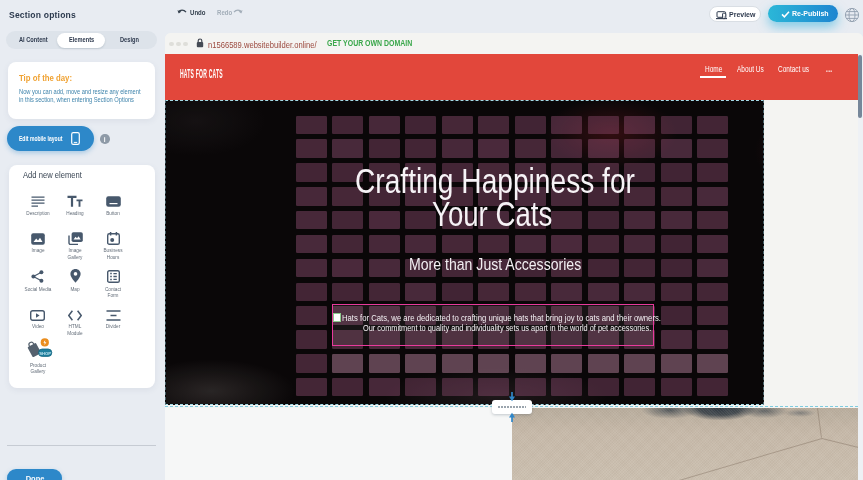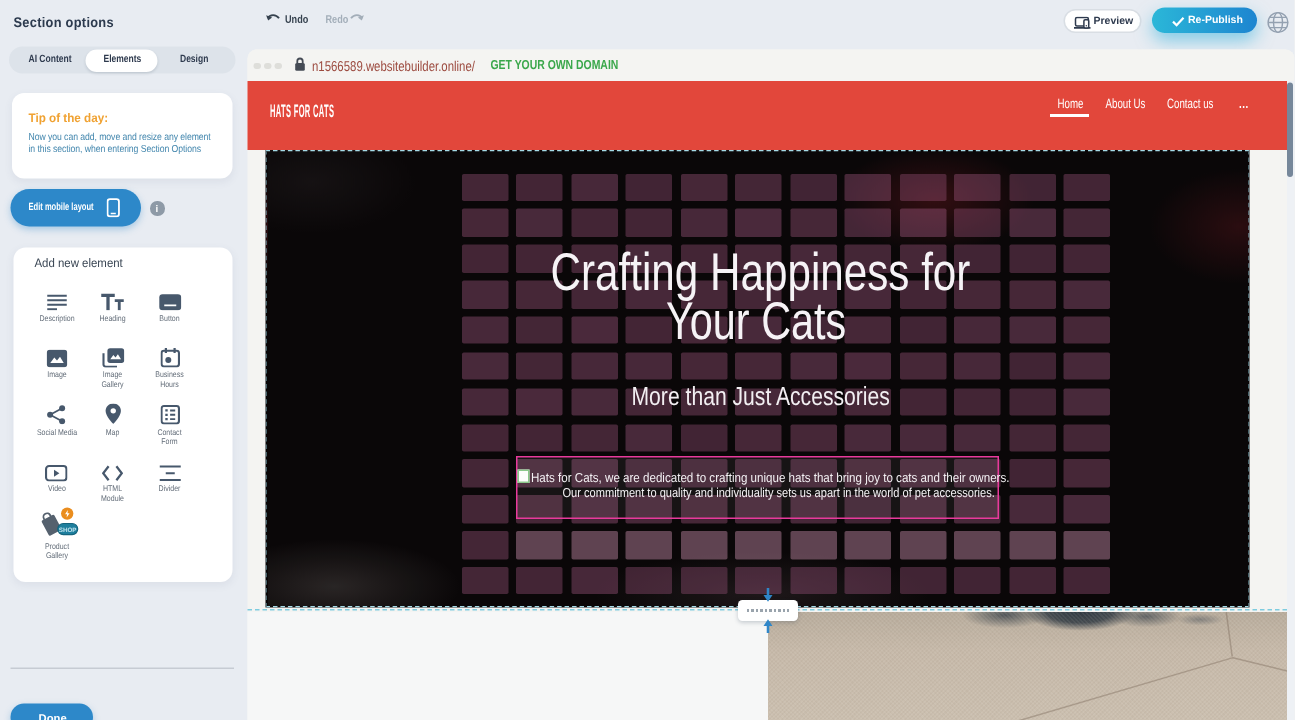--- a/index.html
+++ b/index.html
@@ -16,21 +16,21 @@
 #canvas{left:165px;top:33px;width:698px;height:447px;background:#f4f4f2;border-radius:6px 6px 0 0}
 #bbar{left:0;top:0;width:100%;height:21px;background:#f4f4f2;border-radius:6px 6px 0 0}
 .dot{width:4.4px;height:4.4px;border-radius:50%;background:#dededa;top:8.8px}
 #url{left:43px;top:6px;font-size:9.5px;color:#9c4a3f;transform:scaleX(.8);transform-origin:left top;white-space:nowrap}
 #domain{left:162px;top:4.8px;font-size:8.7px;font-weight:bold;color:#3aa74b;transform:scaleX(.8);transform-origin:left top;white-space:nowrap}
 
 #redhdr{left:0;top:21px;width:693px;height:46px;background:#e2473b}
 #logo{left:15px;top:33.9px;font-size:12px;font-weight:bold;color:#fff;transform:scaleX(.42);transform-origin:left top;white-space:nowrap;letter-spacing:.5px}
 .nav{top:31.3px;font-size:9px;color:#fff;transform:scaleX(.72);transform-origin:left top;white-space:nowrap}
 #homeline{left:535.1px;top:43.2px;width:26.1px;height:1.4px;background:#fff}
-#dark{left:12px;top:67px;width:656px;height:305px;background:
+#dark{left:0;top:67px;width:599px;height:305px;background:
  radial-gradient(95px 50px at 445px 32px, rgba(155,32,42,.28), rgba(155,32,42,0) 70%),
  radial-gradient(85px 55px at 648px 50px, rgba(145,32,42,.24), rgba(145,32,42,0) 70%),
  radial-gradient(120px 45px at 45px 290px, rgba(195,185,178,.17), rgba(195,185,178,0) 70%),
  radial-gradient(160px 40px at 330px 295px, rgba(175,145,155,.12), rgba(175,145,155,0) 70%),
  radial-gradient(100px 50px at 30px 20px, rgba(120,110,115,.10), rgba(120,110,115,0) 70%),
  #0a0708;
  border-top:1px dashed #a5dbe7;border-bottom:1px dashed #a5dbe7;border-left:1px dashed rgba(150,215,230,.45);border-right:1px dashed rgba(150,215,230,.45)}
 .tl{position:absolute;width:31.3px;height:18.5px;border-radius:1.2px}
 .h1l{color:#f6f3f6;font-size:35.4px;line-height:35.4px;transform-origin:left top;white-space:nowrap;font-weight:normal}
 #sub{color:#f2eff2;font-size:17.4px;line-height:17.4px;transform-origin:left top;white-space:nowrap}

